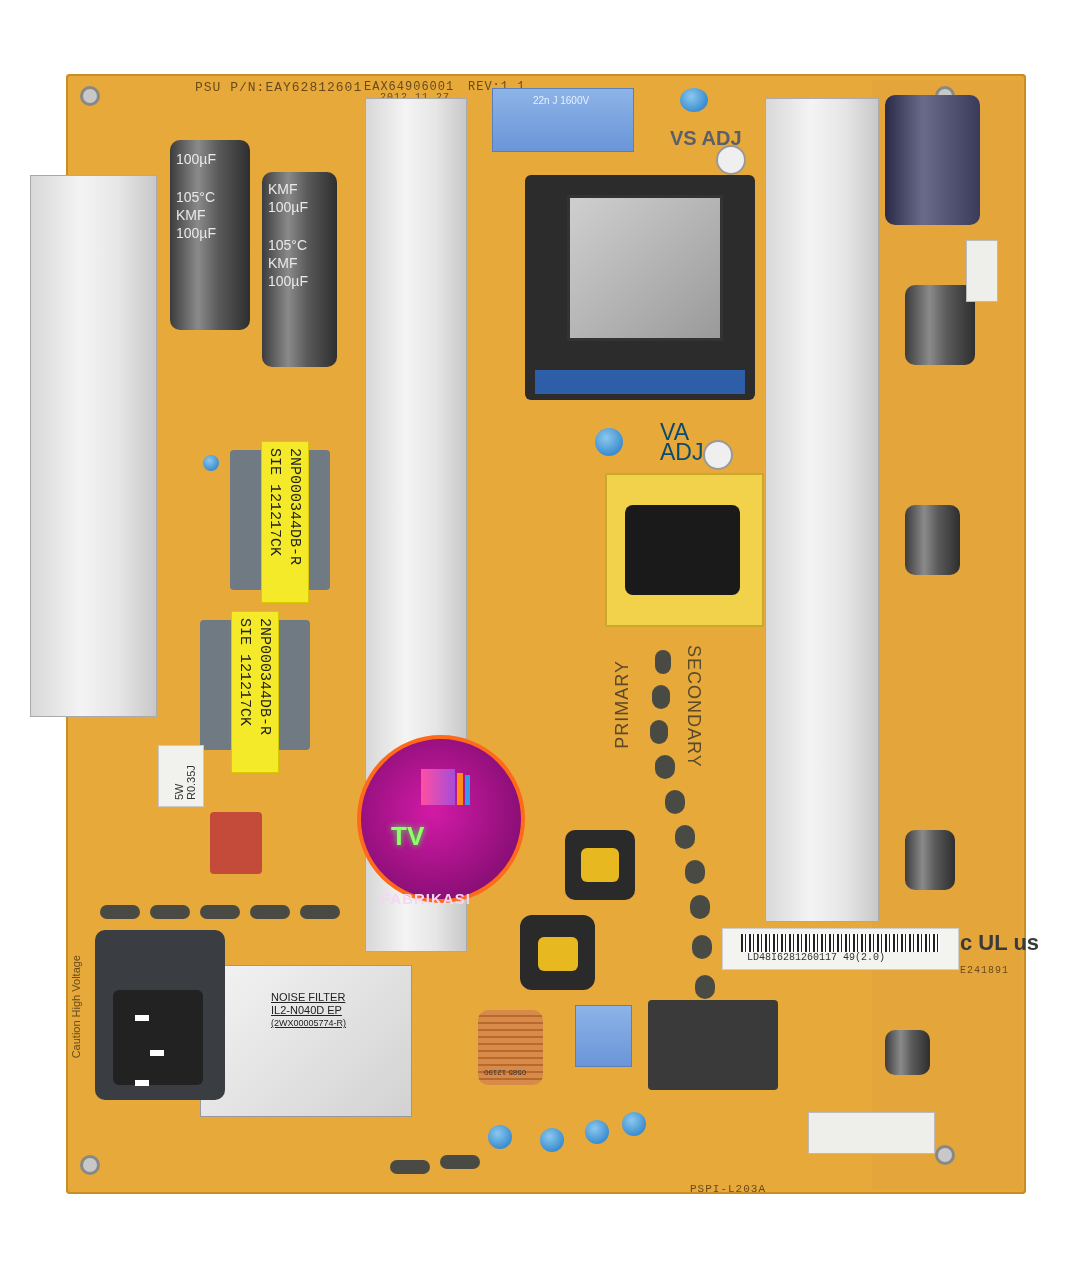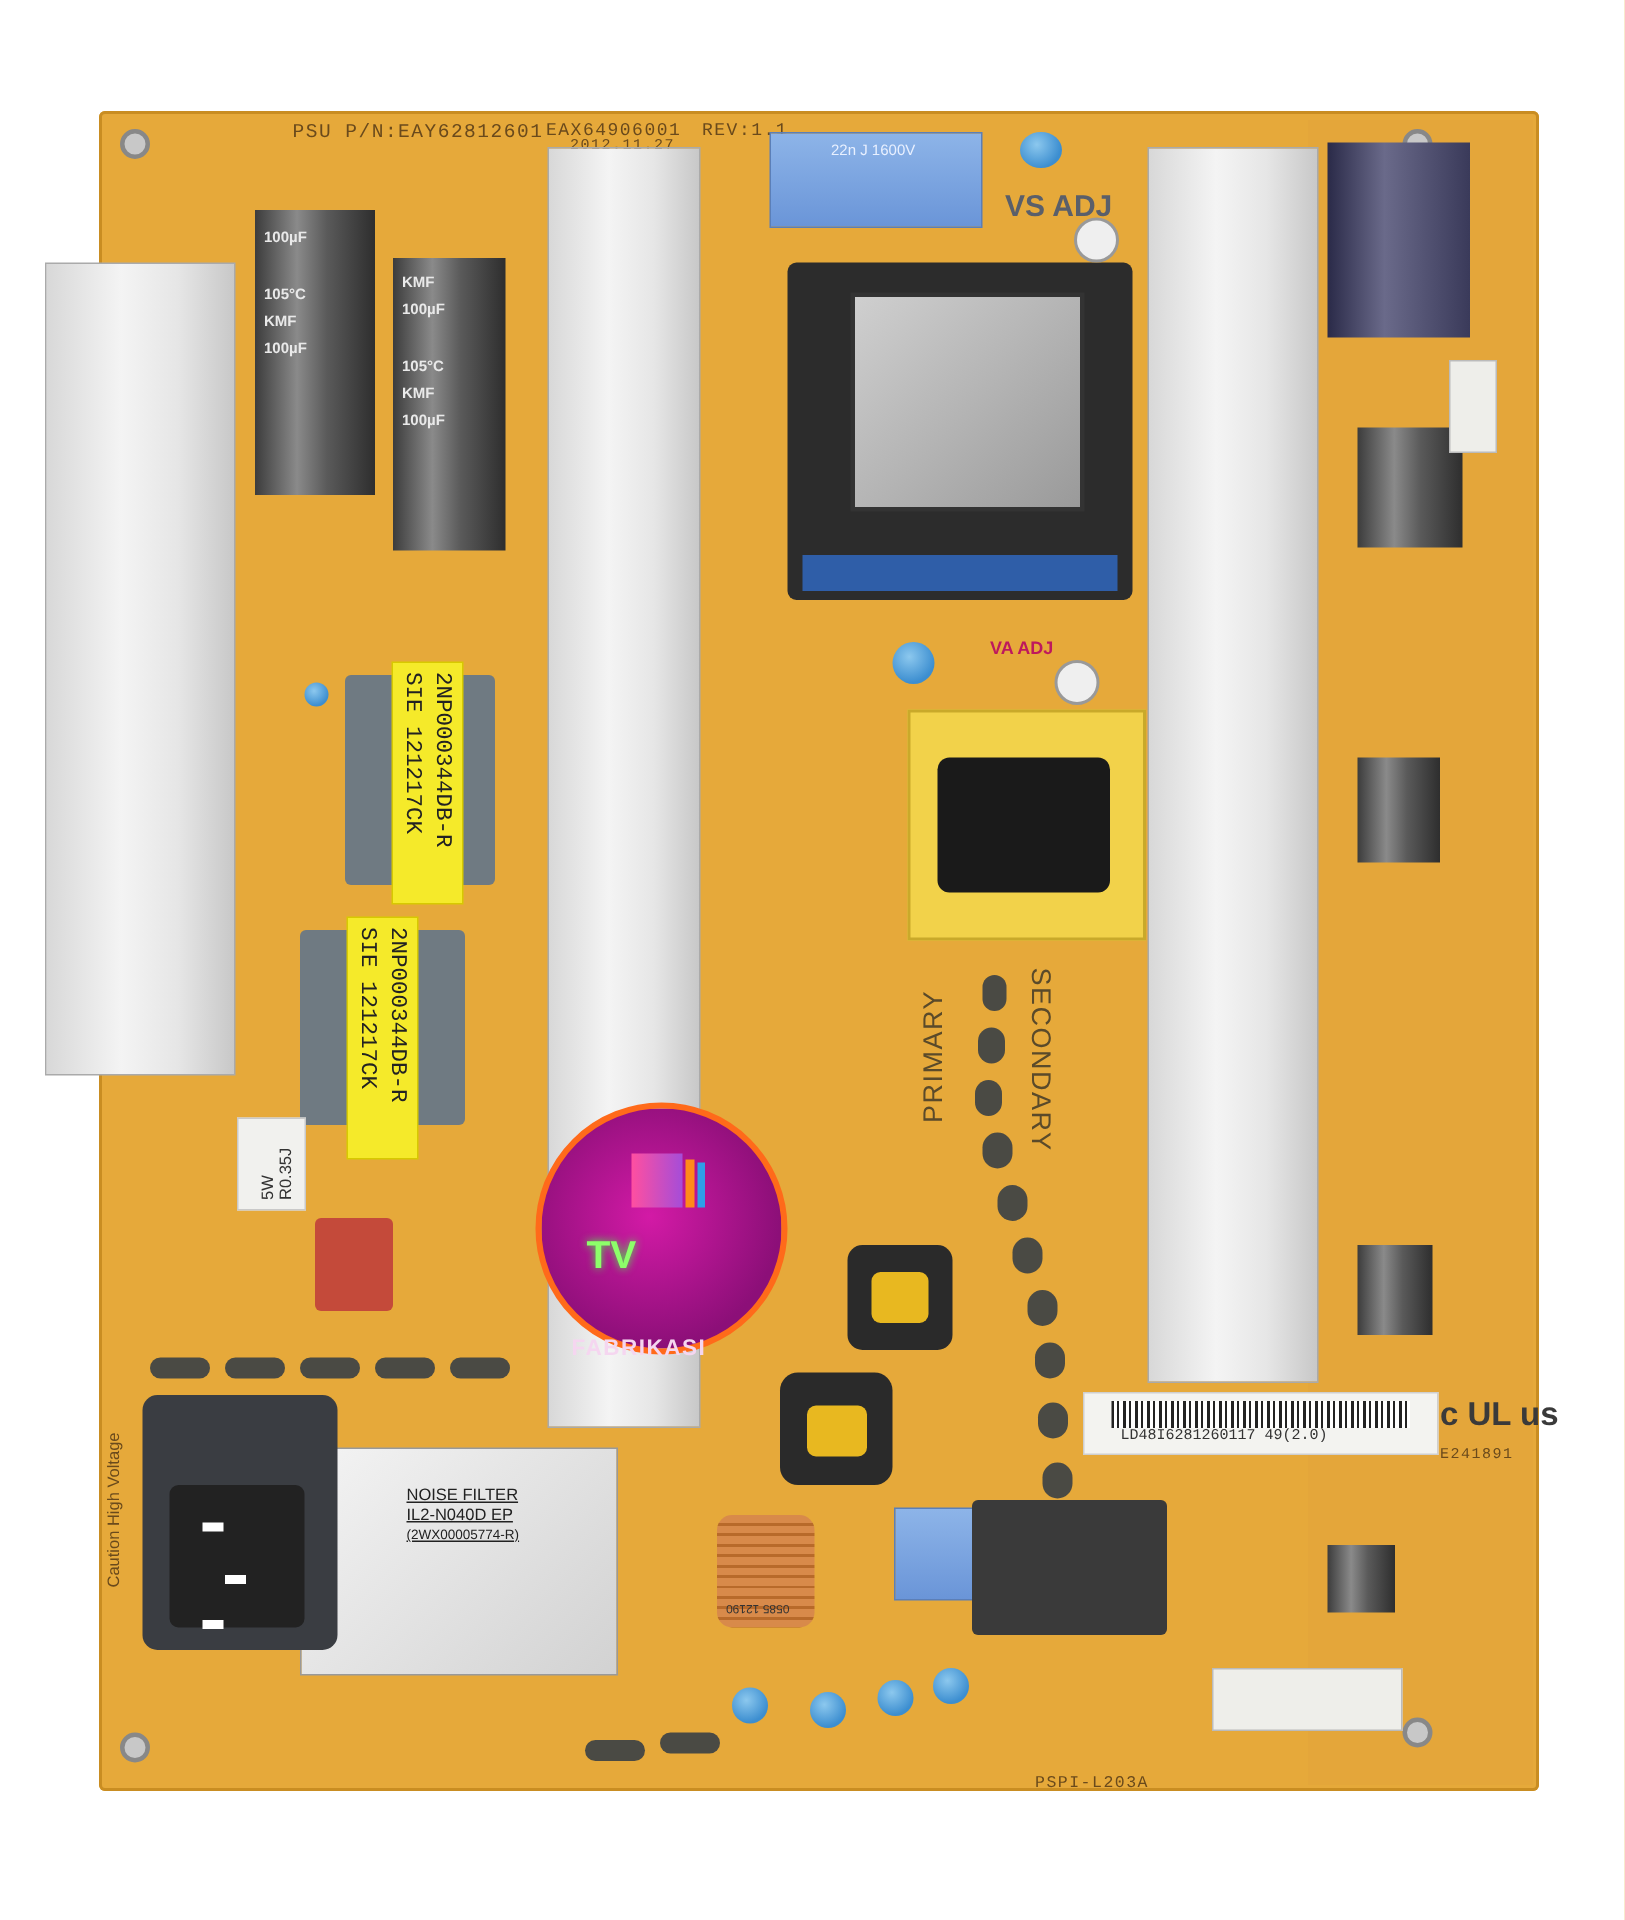--- a/index.html
+++ b/index.html
@@ -2,27 +2,27 @@
 <html><head>
 <meta charset="utf-8">
 <style>
   html,body{margin:0;padding:0;background:#ffffff;}
   body{width:1083px;height:1280px;position:relative;overflow:hidden;font-family:"Liberation Sans",sans-serif;}
   .abs{position:absolute;}
   .board{left:66px;top:74px;width:960px;height:1120px;background:#e6a93a;border-radius:4px;box-shadow:0 0 0 2px #c98d22 inset;}
   .right-board{left:872px;top:80px;width:150px;height:1110px;background:#e4a63a;}
   .heatsink{background:linear-gradient(90deg,#d8d8d8,#f4f4f4 40%,#e6e6e6 70%,#c8c8c8);border:1px solid #aaa;}
   .silk{color:#6a4a1c;font-family:"Liberation Mono",monospace;letter-spacing:1px;}
-  .cap{background:linear-gradient(90deg,#3c3c3c,#8a8a8a 35%,#5a5a5a 60%,#2e2e2e);border-radius:0;color:#e9e9e9;font-weight:bold;font-size:10px;text-align:left;}
+  .cap{background:linear-gradient(90deg,#3c3c3c,#8a8a8a 35%,#5a5a5a 60%,#2e2e2e);border-radius:10px;color:#e9e9e9;font-weight:normal;font-size:14px;text-align:left;}
   .cap span{display:block;line-height:18px;padding-left:6px;}
   .yellow-label{background:#f5ea2a;color:#222;font-family:"Liberation Mono",monospace;font-size:15px;writing-mode:vertical-rl;padding:6px 4px;line-height:20px;box-shadow:0 0 0 1px #d7c900;}
   .transformer-core{background:#6f7a82;border-radius:4px;}
   .trace-dot{background:#4a4a44;border-radius:12px;}
   .blue-cap{background:radial-gradient(circle at 40% 35%,#8cc8ee,#3c8ed0 70%);border-radius:50%;}
-  .film-cap{background:linear-gradient(#8db4e8,#6a95d8);border:1px solid #5b7fb8;margin-left:21px;}
+  .film-cap{background:linear-gradient(#8db4e8,#6a95d8);border:1px solid #5b7fb8;}
   .label-white{background:#f3f3f0;border:1px solid #cfcfcf;}
   .tv-sticker{border-radius:50%;background:radial-gradient(circle at 45% 45%,#d31aa6,#8c0f78 70%);border:4px solid #ff6a1a;}
 </style>
 </head>
 <body>
 
 <div class="abs board"></div>
 <div class="abs right-board"></div>
 
 <div class="abs silk" style="left:195px;top:80px;font-size:13px;">PSU P/N:EAY62812601</div>
@@ -63,21 +63,21 @@
   <div class="abs" style="left:10px;top:195px;width:210px;height:24px;background:#2f5ea8;"></div>
 </div>
 
 <div class="abs film-cap" style="left:492px;top:88px;width:140px;height:62px;">
   <div style="font-size:10px;color:#e8f0ff;padding:6px 0 0 40px;">22n J 1600V</div>
 </div>
 
 <div class="abs" style="left:670px;top:128px;font-size:20px;font-weight:bold;color:#5a5f6a;line-height:20px;">VS ADJ</div>
 <div class="abs" style="left:716px;top:145px;width:26px;height:26px;border-radius:50%;background:#efefef;border:2px solid #999;"></div>
 
-<div class="abs" style="left:660px;top:422px;font-size:12px;font-weight:bold;color:#be185d;width:50px;line-height:20px;">VA ADJ</div>
+<div class="abs" style="left:660px;top:422px;font-size:23px;font-weight:normal;color:#0c4a6e;width:50px;line-height:20px;">VA ADJ</div>
 <div class="abs" style="left:703px;top:440px;width:26px;height:26px;border-radius:50%;background:#efefef;border:2px solid #999;"></div>
 
 <div class="abs" style="left:605px;top:473px;width:155px;height:150px;background:#f2d24a;border:2px solid #c9a92a;">
   <div class="abs" style="left:18px;top:30px;width:115px;height:90px;background:#1a1a1a;border-radius:8px;"></div>
 </div>
 
 <div class="abs transformer-core" style="left:230px;top:450px;width:100px;height:140px;"></div>
 <div class="abs yellow-label" style="left:262px;top:442px;width:38px;height:148px;">
   <span>2NP000344DB-R</span>
   <span>SIE  121217CK</span>

